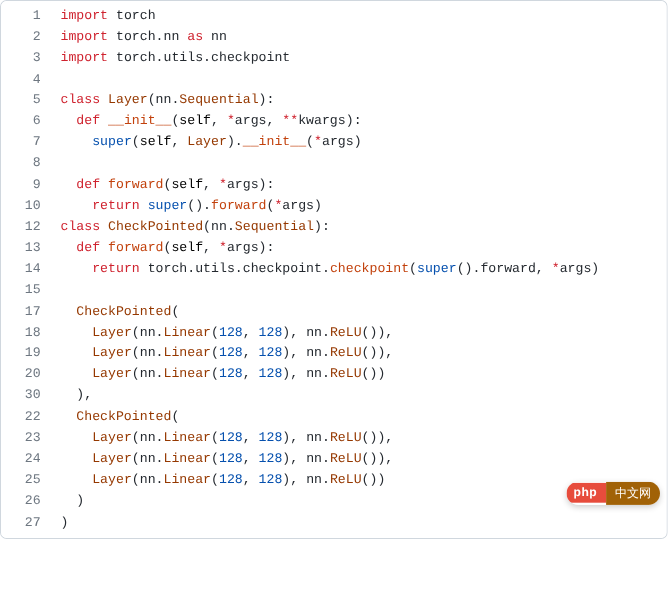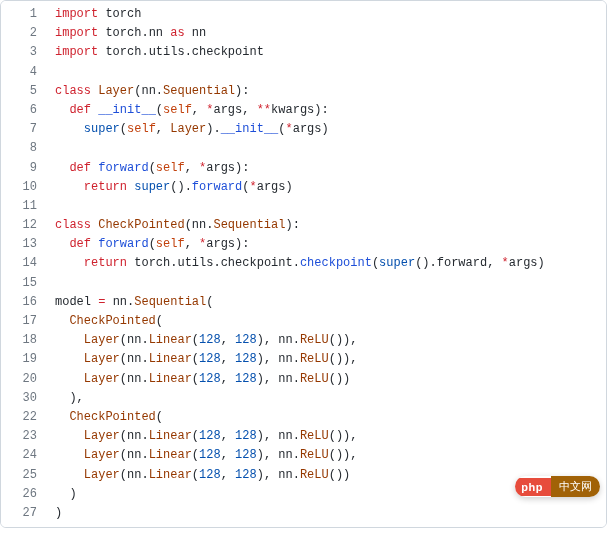--- a/index.html
+++ b/index.html
@@ -35,26 +35,26 @@
     user-select: none;
   }
   .code {
     flex: 1;
     white-space: pre;
     padding-left: 8px;
   }
   .k  { color: #cf222e; }   
   .nm { color: #24292f; text-align: center; }   
   .cls{ color: #953800; font-family: Liberation Mono, monospace; }   
-  .fn { color: #1d4ed8; }   
+  .fn { color: #c2410c; }   
   .bi { color: #0550ae; }   
   .op { color: #cf222e; }   
   .pn { color: #24292f; }   
   .num{ color: #0550ae; }   
-  .self{ color: #c2410c; }
+  .self{ color: #000000; }
 
   .meta {
     background: #f6f8fa;
     border-top: 1px solid #d0d7de;
     padding: 8px 10px;
     font-size: 12px;
     color: #57606a;
     display: flex;
     justify-content: space-between;
     align-items: center;
@@ -117,42 +117,34 @@
       </div>
       <div class="row">
         <div class="ln">9</div>
         <div class="code">  <span class="k">def</span> <span class="fn">forward</span><span class="pn">(</span><span class="self">self</span><span class="pn">, </span><span class="op">*</span><span class="nm">args</span><span class="pn">):</span></div>
       </div>
       <div class="row">
         <div class="ln">10</div>
         <div class="code">    <span class="k">return</span> <span class="bi">super</span><span class="pn">().</span><span class="fn">forward</span><span class="pn">(</span><span class="op">*</span><span class="nm">args</span><span class="pn">)</span></div>
       </div>
       <div class="row">
-        <div class="ln">11</div>
-        <div class="code"></div>
-      </div>
-      <div class="row">
         <div class="ln">12</div>
         <div class="code"><span class="k">class</span> <span class="cls">CheckPointed</span><span class="pn">(</span><span class="nm">nn</span><span class="pn">.</span><span class="cls">Sequential</span><span class="pn">):</span></div>
       </div>
       <div class="row">
         <div class="ln">13</div>
         <div class="code">  <span class="k">def</span> <span class="fn">forward</span><span class="pn">(</span><span class="self">self</span><span class="pn">, </span><span class="op">*</span><span class="nm">args</span><span class="pn">):</span></div>
       </div>
       <div class="row">
         <div class="ln">14</div>
         <div class="code">    <span class="k">return</span> <span class="nm">torch</span><span class="pn">.</span><span class="nm">utils</span><span class="pn">.</span><span class="nm">checkpoint</span><span class="pn">.</span><span class="fn">checkpoint</span><span class="pn">(</span><span class="bi">super</span><span class="pn">().</span><span class="nm">forward</span><span class="pn">, </span><span class="op">*</span><span class="nm">args</span><span class="pn">)</span></div>
       </div>
       <div class="row">
         <div class="ln">15</div>
         <div class="code"></div>
-      </div>
-      <div class="row">
-        <div class="ln">16</div>
-        <div class="code"><span class="nm">model</span> <span class="op">=</span> <span class="nm">nn</span><span class="pn">.</span><span class="cls">Sequential</span><span class="pn">(</span></div>
       </div>
       <div class="row">
         <div class="ln">17</div>
         <div class="code">  <span class="cls">CheckPointed</span><span class="pn">(</span></div>
       </div>
       <div class="row">
         <div class="ln">18</div>
         <div class="code">    <span class="cls">Layer</span><span class="pn">(</span><span class="nm">nn</span><span class="pn">.</span><span class="cls">Linear</span><span class="pn">(</span><span class="num">128</span><span class="pn">, </span><span class="num">128</span><span class="pn">), </span><span class="nm">nn</span><span class="pn">.</span><span class="cls">ReLU</span><span class="pn">()),</span></div>
       </div>
       <div class="row">

